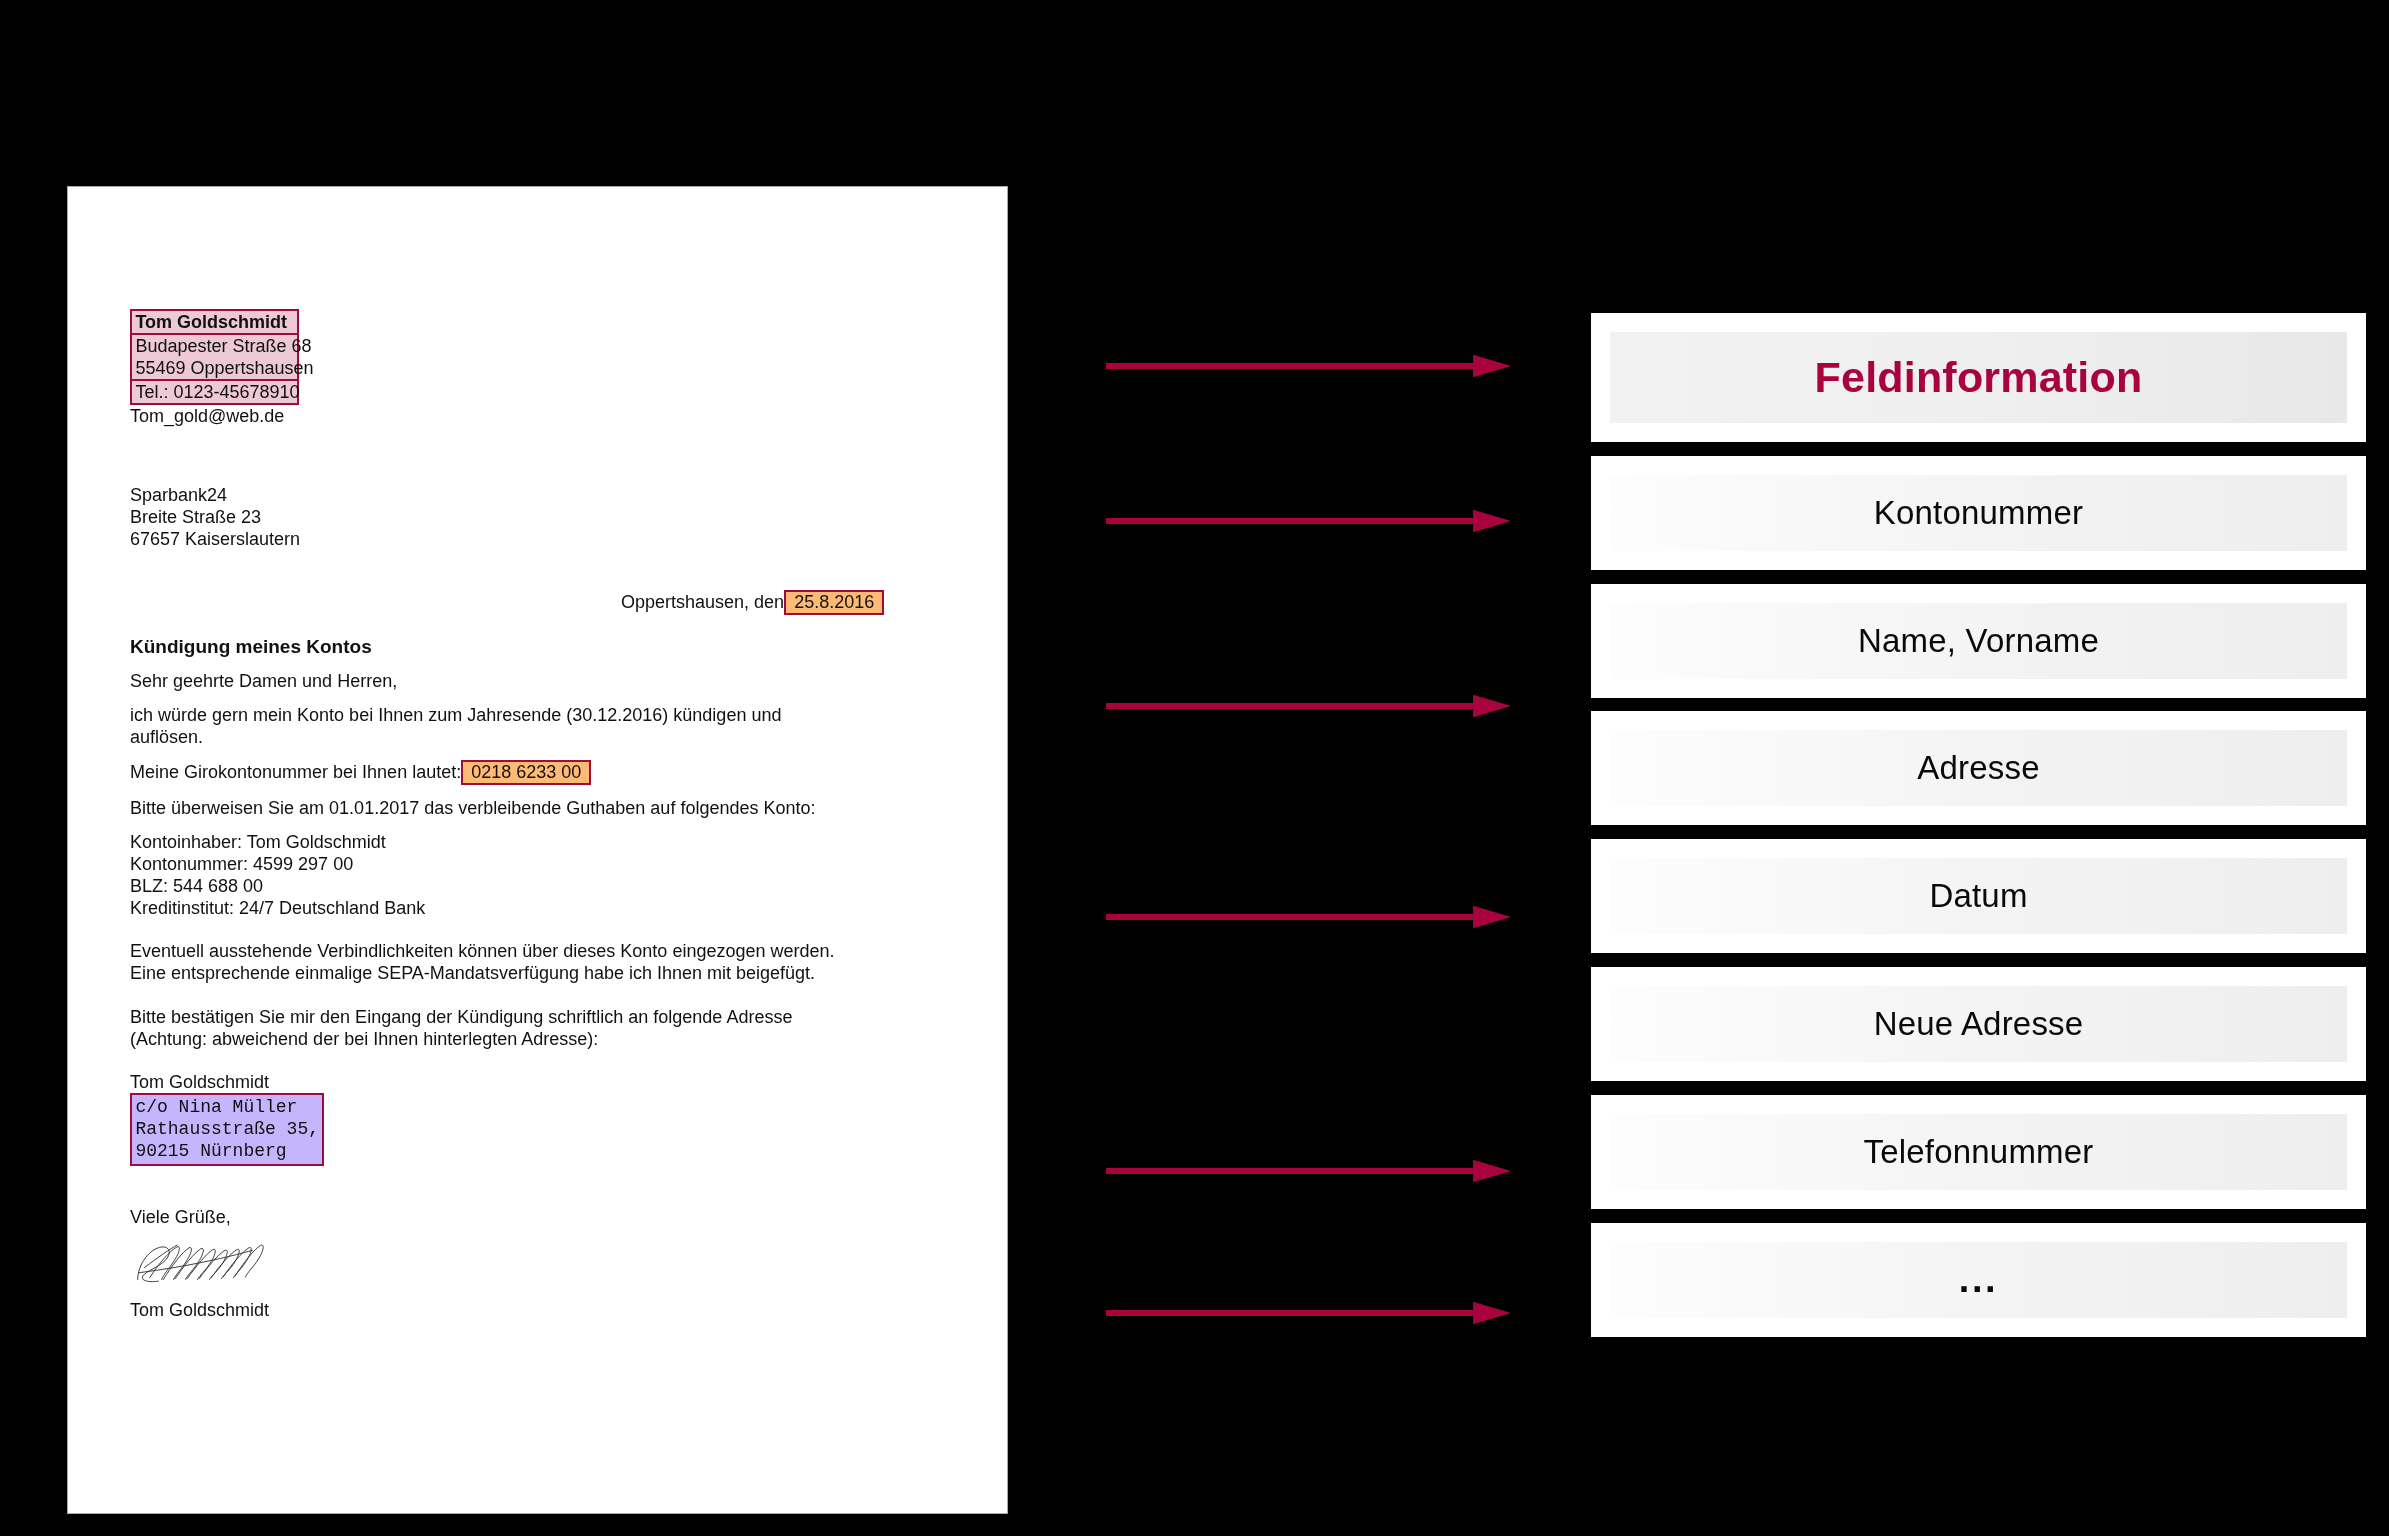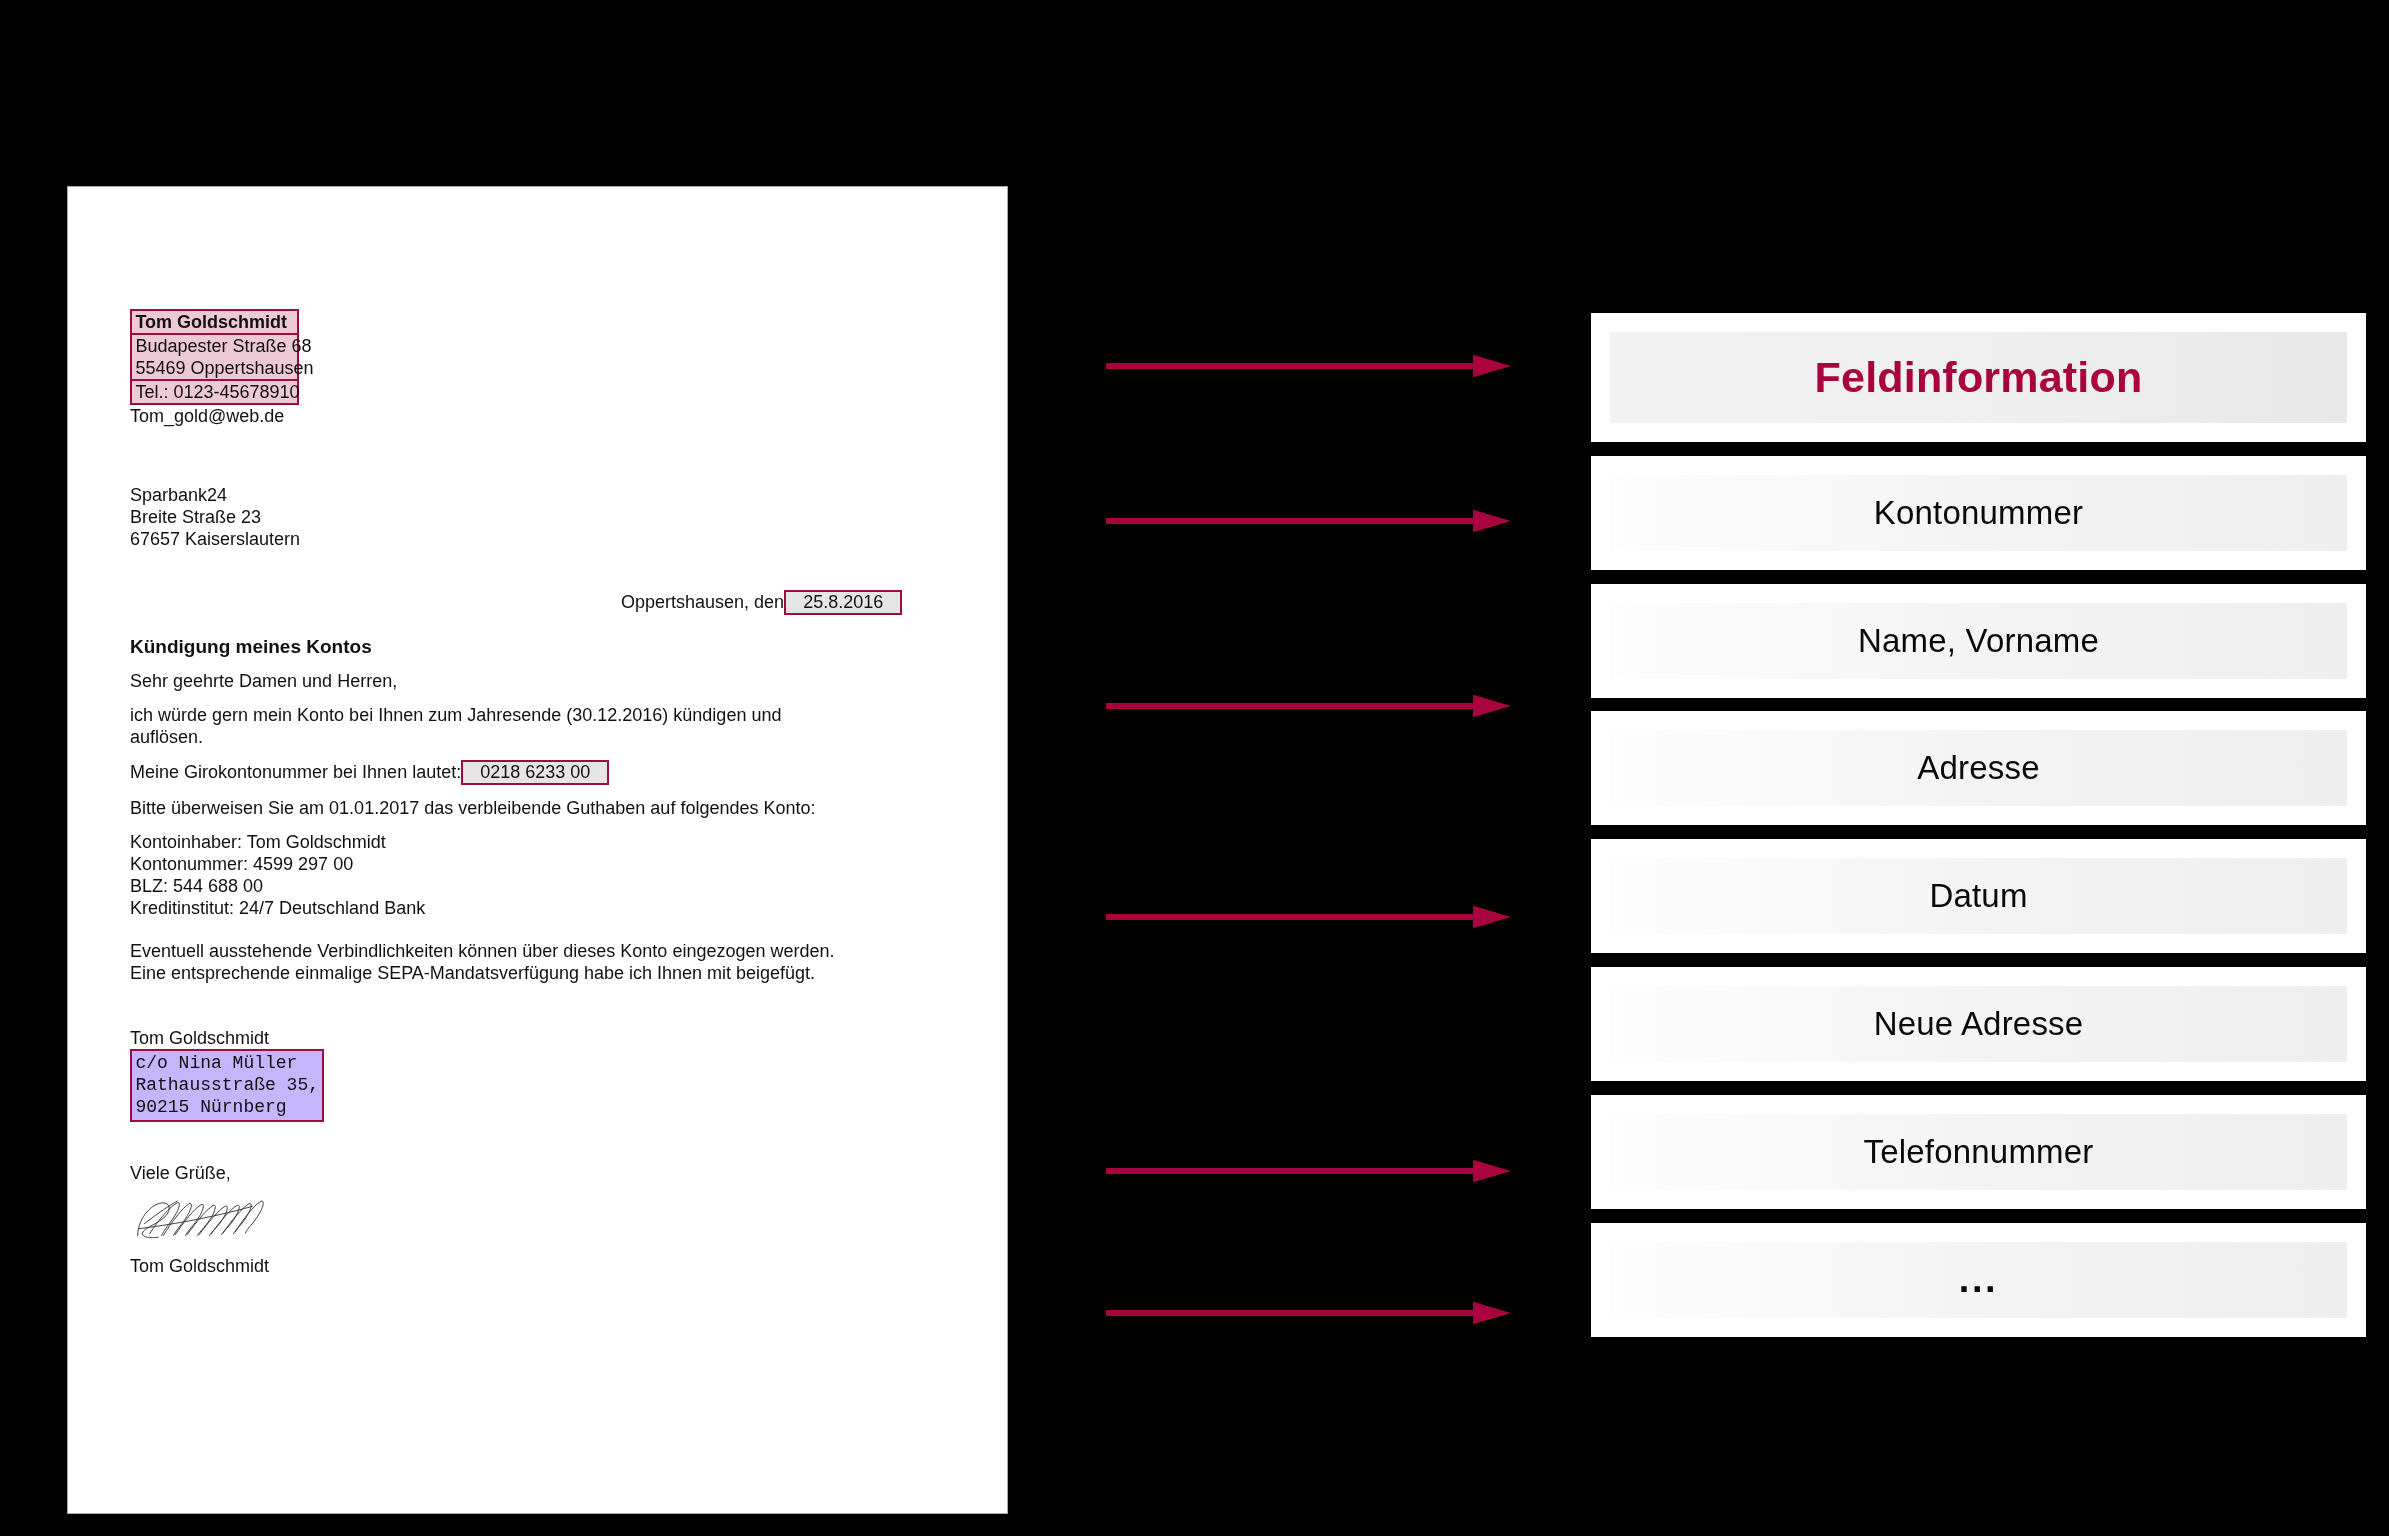--- a/index.html
+++ b/index.html
@@ -41,23 +41,23 @@
     line-height: 22px;
     color: #111111;
     white-space: nowrap;
   }
 
   .bold { font-weight: bold; }
 
   
   .hl {
     display: inline-block;
-    background: #e5e5e5;
+    background: #fdba74;
     border: 2.6px solid #9e0b3d;
-    padding: 0 17px;
+    padding: 0 8px;
     line-height: 20.7px;
   }
 
   .hl-block {
     display: inline-block;
     background: #c4b5fd;
     border: 2.6px solid #9e0b3d;
     padding: 0.9px 3.4px 1.7px 3.4px;
     font-family: Liberation Mono, monospace;
   }
@@ -223,20 +223,24 @@
 
     <div class="gap-md"></div>
 
     <div>
       <div class="doc-line">Eventuell ausstehende Verbindlichkeiten können über dieses Konto eingezogen werden.</div>
       <div class="doc-line">Eine entsprechende einmalige SEPA-Mandatsverfügung habe ich Ihnen mit beigefügt.</div>
     </div>
 
     <div class="gap-md"></div>
 
+    <div>
+      <div class="doc-line">Bitte bestätigen Sie mir den Eingang der Kündigung schriftlich an folgende Adresse</div>
+      <div class="doc-line">(Achtung: abweichend der bei Ihnen hinterlegten Adresse):</div>
+    </div>
 
     <div class="gap-md"></div>
 
     
     <div>
       <div class="doc-line">Tom Goldschmidt</div>
       <div class="hl-block">
         <div class="doc-line">c/o Nina Müller</div>
         <div class="doc-line">Rathausstraße 35,</div>
         <div class="doc-line">90215 Nürnberg</div>

